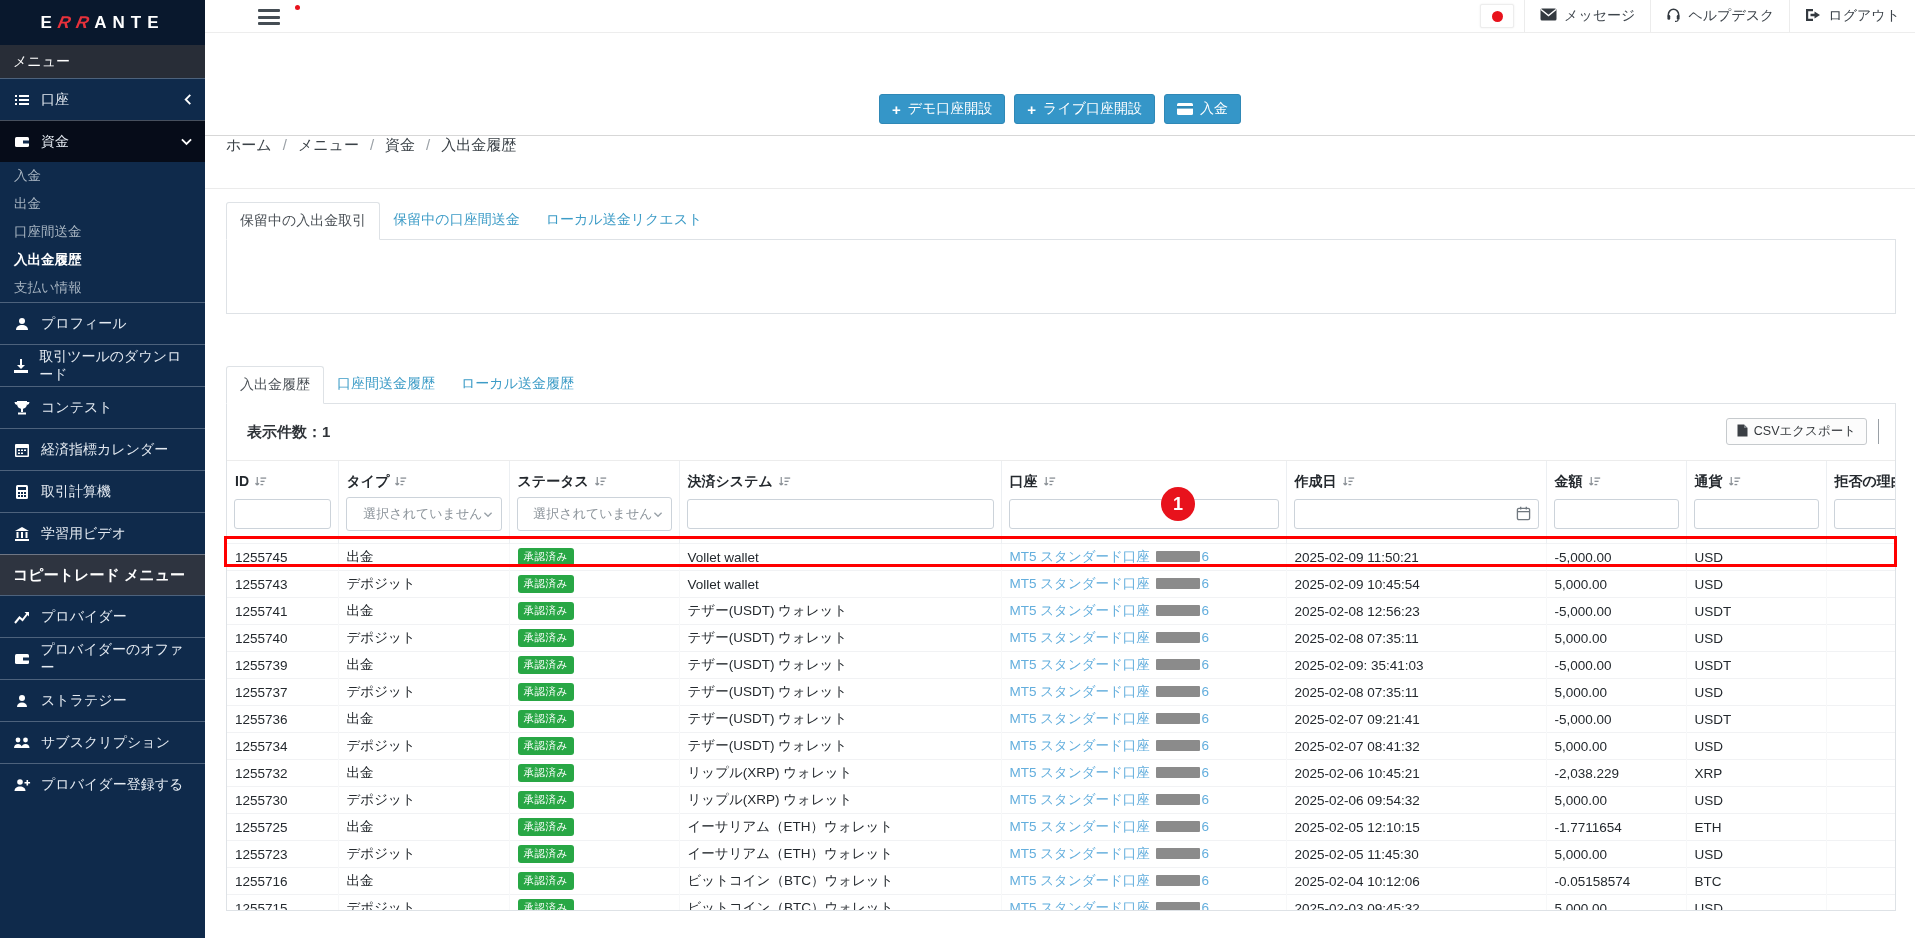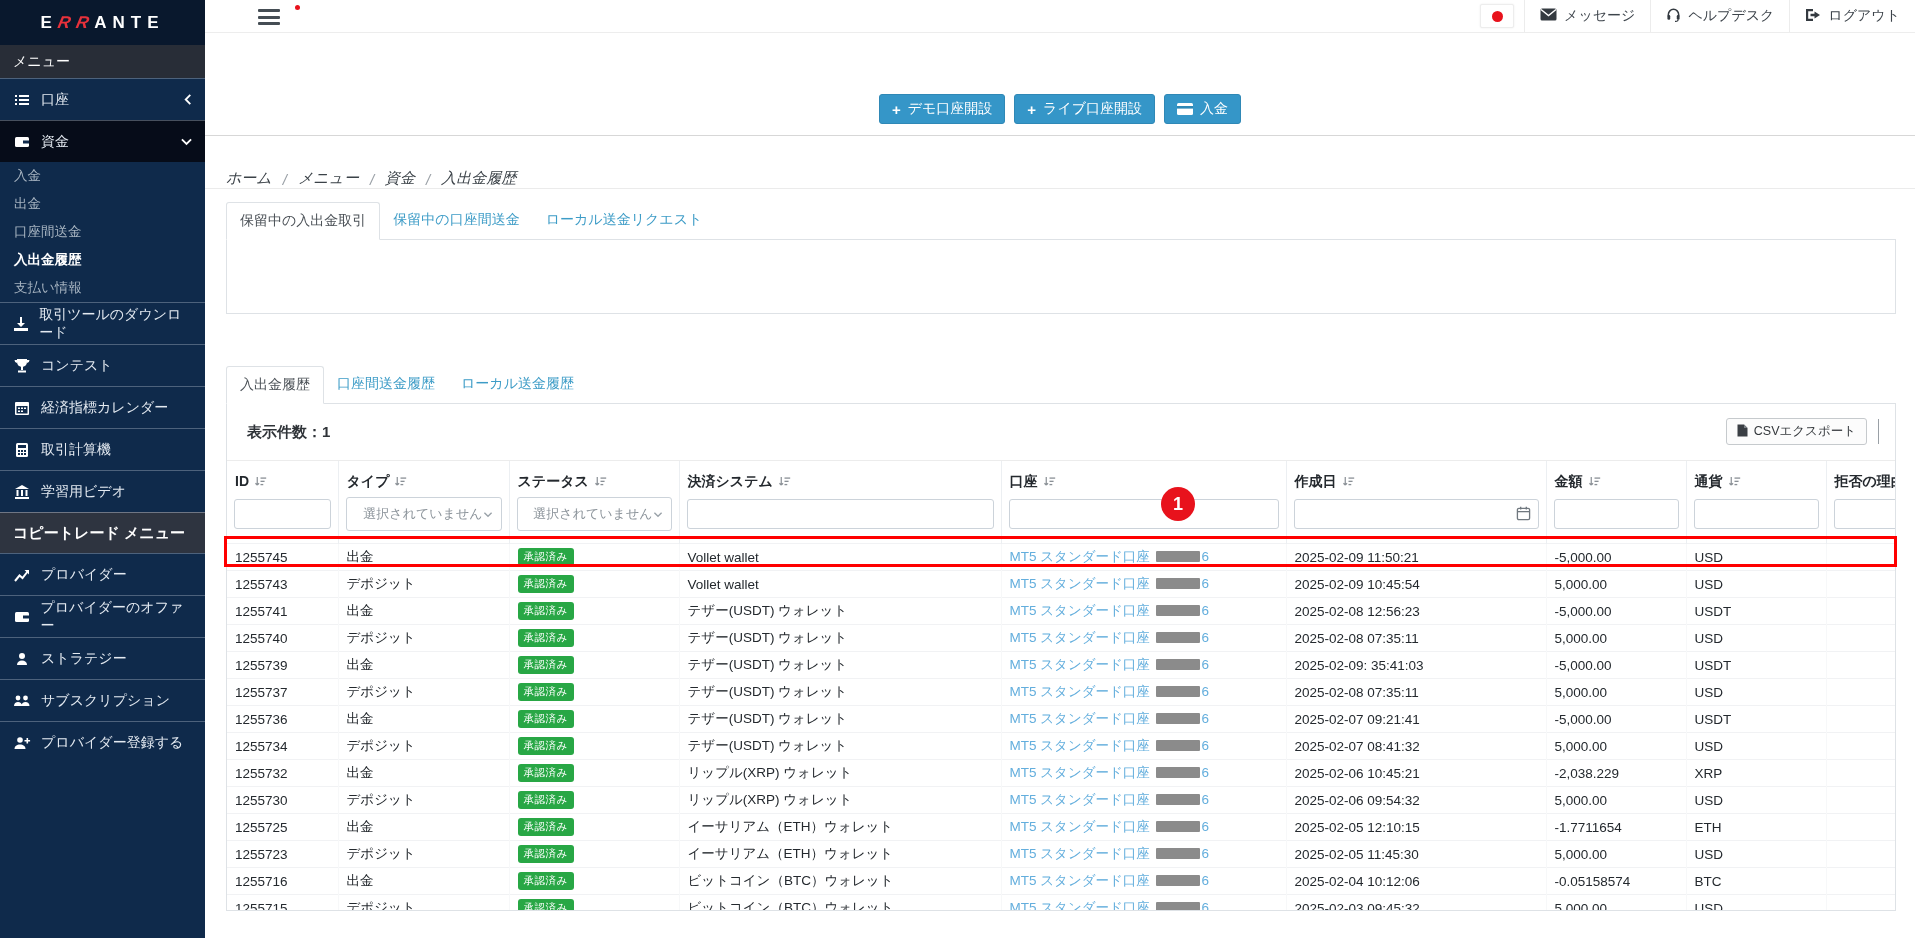--- a/index.html
+++ b/index.html
@@ -32,22 +32,22 @@
   .top-item { display:flex; align-items:center; gap:7px; padding:0 15px; border-left:1px solid #ececec;
     color:#3d444b; font-size:14px; cursor:pointer; }
   .flag-btn { width:34px; margin:4px 10px 4px 0; border:1px solid #ededed; border-radius:2px; background:#fff;
     display:flex; align-items:center; justify-content:center; box-shadow:0 0 2px rgba(0,0,0,.08); cursor:pointer; }
   .flag-dot { width:11px; height:11px; border-radius:50%; background:#e8121c; }
   .actions-row { position:absolute; left:0; right:0; top:94px; display:flex; justify-content:center; gap:9px; }
   .btn-accent { display:flex; align-items:center; gap:7px; background:#3596c8; border:1px solid #2f88b6;
     color:#fff; font-size:14px; padding:5px 12px; border-radius:3px; cursor:pointer; }
   .btn-accent .plus { font-weight:700; font-size:15px; line-height:1; }
 
-  .breadcrumb-bar { height:53px; display:flex; align-items:flex-end; padding-left:21px;
-    border-bottom:1px solid #ebebeb; font-size:15px; color:#3b4248;font-style:italic; }
+  .breadcrumb-bar { height:53px; display:flex; align-items:flex-start; padding-left:21px;
+    border-bottom:1px solid #ebebeb; font-size:15px; color:#3b4248; }
   .crumb { cursor:pointer; }
   .crumb-sep { margin:0 11px; color:#9aa0a6; }
 
   .content { padding:13px 19px 0 21px; }
   .tabs { display:flex; border-bottom:1px solid #dee2e6; }
   .tab { padding:9px 13px; font-size:14px; color:#3d9cc7; cursor:pointer; }
   .tab.active { background:#fff; border:1px solid #dee2e6; border-bottom:1px solid #fff; margin-bottom:-1px;
     border-radius:3px 3px 0 0; color:#4a5056; }
   .panel { border:1px solid #dee2e6; border-top:none; height:74px; background:#fff; }
   .gap { height:52px; }
@@ -141,20 +141,29 @@
         <span class="nav-label">出金</span>
       </div>
       <div class="nav-sub">
         <span class="nav-label">口座間送金</span>
       </div>
       <div class="nav-sub active">
         <span class="nav-label">入出金履歴</span>
       </div>
       <div class="nav-sub">
         <span class="nav-label">支払い情報</span>
+      </div>
+      <div class="nav-item">
+        <span class="nav-icon">
+          <svg width="16" height="16" viewBox="0 0 16 16" fill="#fff">
+            <circle cx="8" cy="5" r="3"></circle>
+            <path d="M2 14c0-3.3 2.7-5 6-5s6 1.7 6 5z"></path>
+          </svg>
+        </span>
+        <span class="nav-label">プロフィール</span>
       </div>
       <div class="nav-item">
         <span class="nav-icon">
           <svg width="16" height="16" viewBox="0 0 16 16" fill="#fff">
             <path d="M7 1h2v6h3l-4 4-4-4h3z"></path>
             <path d="M1 12h14v3H1z"></path>
           </svg>
         </span>
         <span class="nav-label">取引ツールのダウンロード</span>
       </div>

